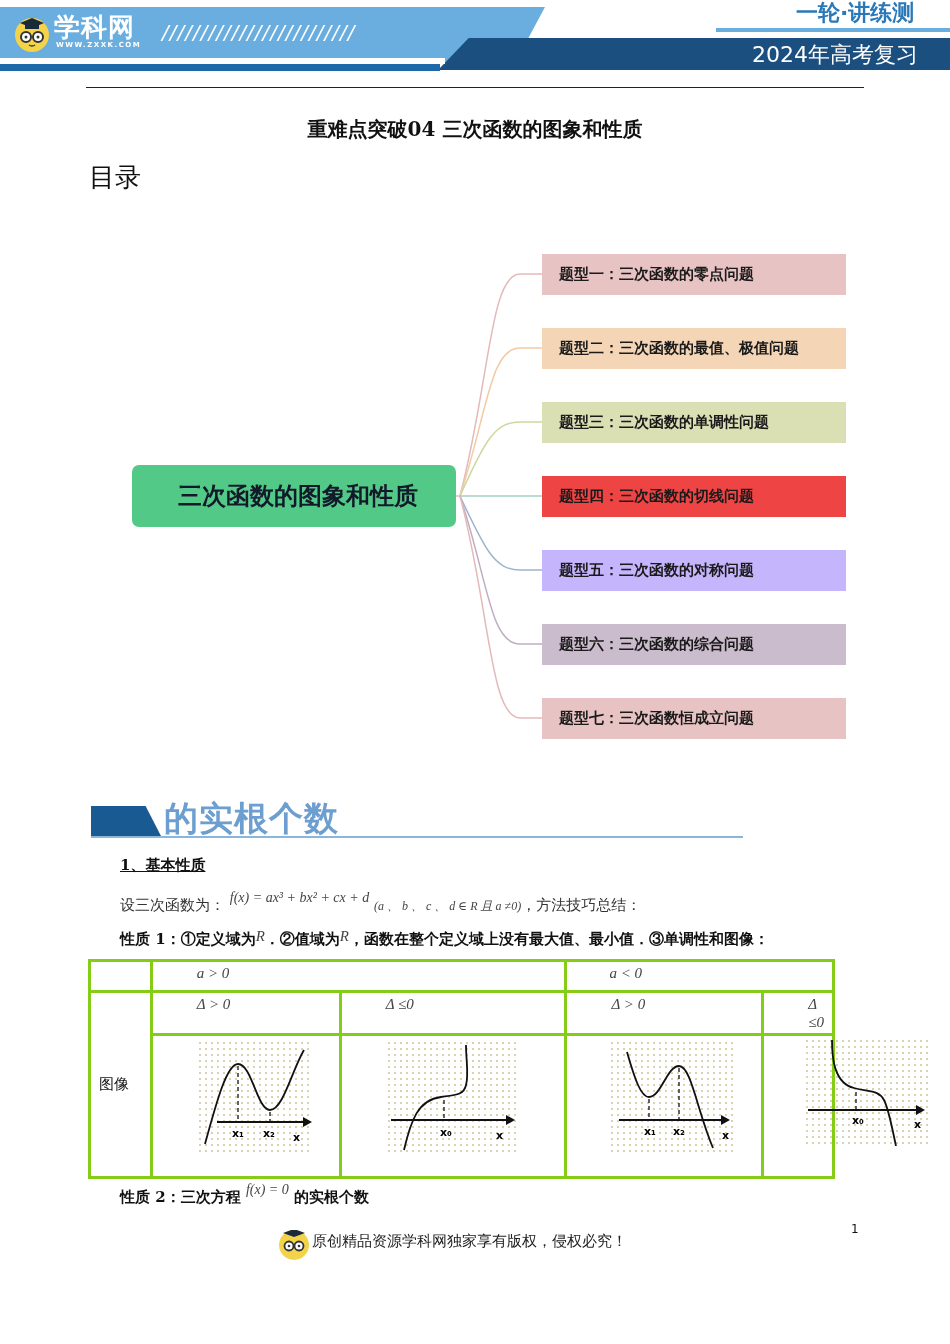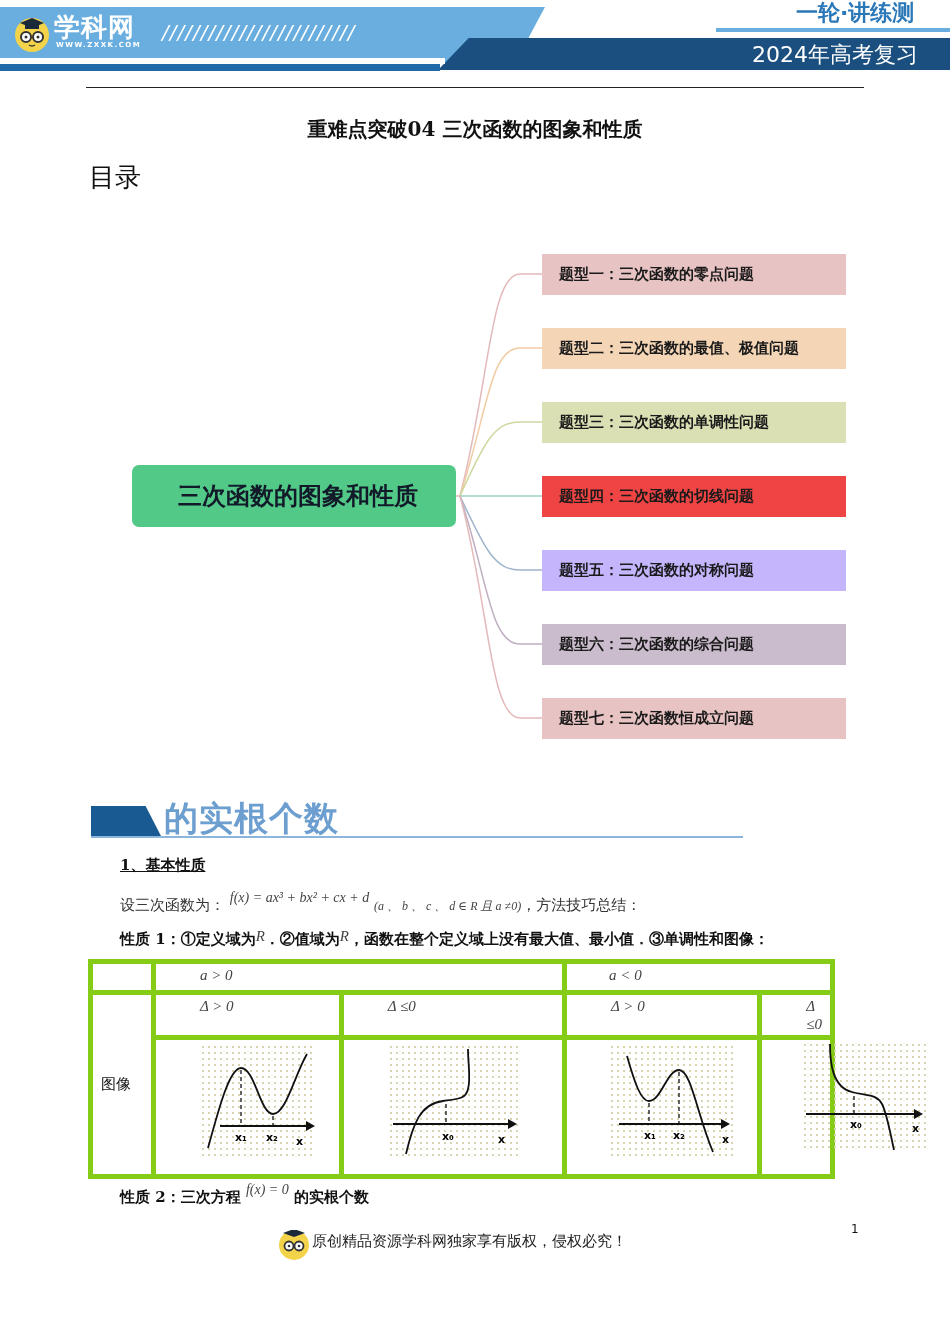--- a/index.html
+++ b/index.html
@@ -23,21 +23,21 @@
   .root{left:132px;top:465px;width:316px;height:62px;background:#52c987;border-radius:7px;display:flex;align-items:center;justify-content:center;font-family:"DejaVu Sans",sans-serif;font-weight:bold;font-size:24px;color:#121a2a;padding-left:8px;}
   .node{left:542px;width:304px;height:41px;border-radius:0;display:flex;align-items:center;padding-left:17px;box-sizing:border-box;font-family:"DejaVu Sans",sans-serif;font-weight:bold;font-size:15px;color:#1a1a1a;}
   
   .sec-block{left:91px;top:806px;width:70px;height:30px;background:#1a5a92;clip-path:polygon(0 0,78% 0,100% 100%,0 100%);}
   .sec-title{left:164px;top:796px;font-size:34px;font-weight:bold;color:#6c9fd0;letter-spacing:1px;}
   .sec-line{left:91px;top:836px;width:652px;height:2px;background:#8cb5dc;}
   .p{font-size:15px;}
   .bold{font-weight:bold;}
   .math{font-style:italic;font-family:"Liberation Serif","DejaVu Serif",serif;color:#444;}
   table.props{position:absolute;left:88px;top:959px;width:747px;height:220px;border-collapse:collapse;font-size:15px;}
-  table.props td{border:5px solid #84cc16;vertical-align:top;padding:2px 8px;}
+  table.props td{border:3px solid #84cc16;vertical-align:top;padding:2px 8px;}
   .graph{background-image:radial-gradient(#d9d4b0 0.8px,transparent 0.8px);background-size:6px 6px;}
   .footer-face{left:279px;top:1230px;width:30px;height:30px;border-radius:50%;background:#f3d34a;}
   .footer-text{left:312px;top:1232px;font-size:15px;color:#222;}
   .page-num{left:851px;top:1222px;font-size:12px;font-family:"DejaVu Sans",sans-serif;}
 </style>
 </head>
 <body>
 
 <div class="abs hdr-light-fill"></div>
 <div class="abs hdr-dark"></div>

